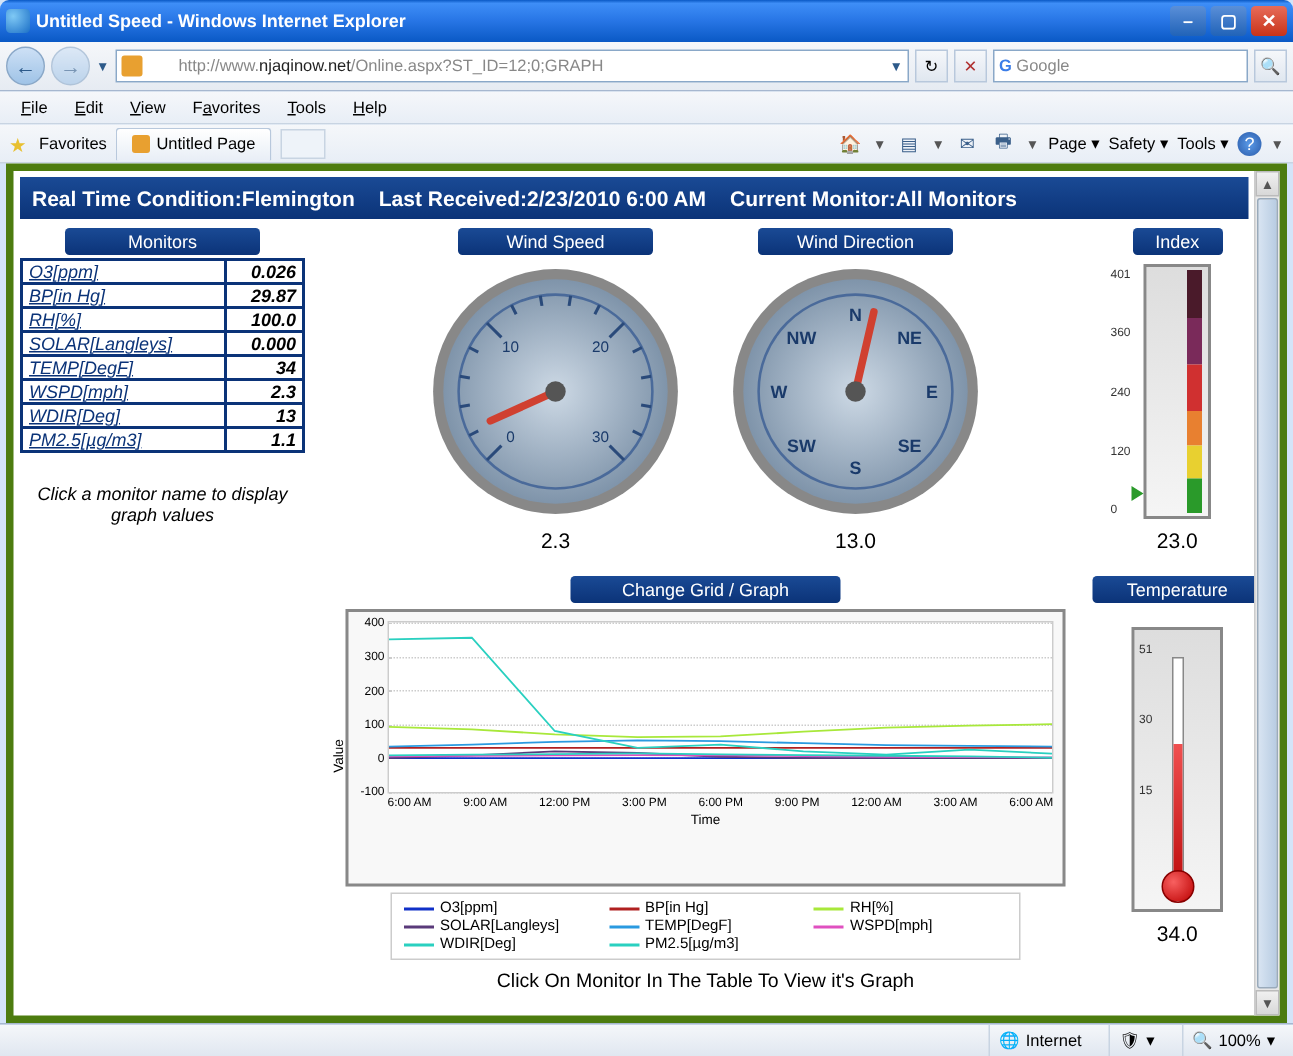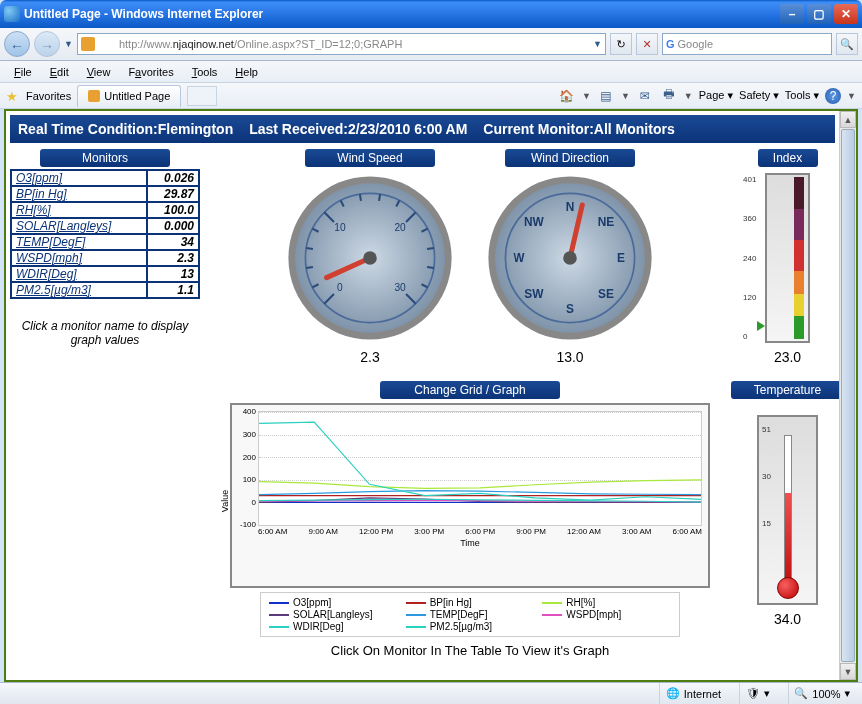--- a/index.html
+++ b/index.html
@@ -28,21 +28,21 @@
 .menubar { height: 22px; background: linear-gradient(#f5f7fa, #e8eef6); display: flex; align-items: center; padding: 0 6px; gap: 2px; font-size: 11px; border-bottom: 1px solid #c8d4e2; }
 .menubar span { padding: 2px 8px; }
 .menubar span u { text-decoration: underline; }
 
 .favbar { height: 26px; background: linear-gradient(#f5f7fa, #e8eef6); display: flex; align-items: center; padding: 0 6px; gap: 6px; font-size: 11px; border-bottom: 1px solid #c8d4e2; }
 .fav-star { width: 14px; height: 14px; color: #e8c030; font-size: 13px; }
 .tab { height: 22px; display: flex; align-items: center; gap: 4px; padding: 0 10px; background: linear-gradient(#fff, #e8eef6); border: 1px solid #b8c8dc; border-bottom: none; border-radius: 3px 3px 0 0; }
 .toolbar-right { margin-left: auto; display: flex; gap: 6px; align-items: center; }
 .tbicon { width: 18px; height: 18px; display: inline-flex; align-items: center; justify-content: center; color: #3a5f8a; font-size: 12px; }
 
-.content { flex: 1; background: white; margin: 0 4px; display: flex; overflow: hidden; border: 2px solid #4d7c0f; }
+.content { flex: 1; background: white; margin: 0 4px; display: flex; overflow: hidden; border: 5px solid #4d7c0f; }
 .page { flex: 1; overflow: auto; padding: 4px; }
 
 .header-banner { background: linear-gradient(#1a4a95, #0b3378); color: white; padding: 6px 8px; font-size: 14px; font-weight: bold; display: flex; gap: 16px; }
 
 .main-grid { display: flex; gap: 10px; margin-top: 6px; }
 .col-left { width: 190px; }
 .col-mid { flex: 1; display: flex; flex-direction: column; align-items: center; }
 .col-right { width: 95px; display: flex; flex-direction: column; align-items: center; }
 
 .panel-header { background: linear-gradient(#1a4a95, #0b3378); color: white; text-align: center; padding: 2px 8px; font-size: 12px; width: 130px; margin: 0 auto; border-radius: 3px; }
@@ -100,21 +100,21 @@
 .x-ticks { display: flex; justify-content: space-between; font-size: 8px; margin-left: 20px; margin-top: 1px; }
 .grid-line { position: absolute; left: 0; right: 0; border-top: 1px dotted #ccc; }
 </style>
 </head>
 <body>
 
 <div class="window">
 
   <div class="titlebar">
     <div class="titlebar-icon"></div>
-    <div class="titlebar-text">Untitled Page - Windows Internet Explorer</div>
+    <div class="titlebar-text">Untitled Speed - Windows Internet Explorer</div>
     <div class="winbtns">
       <div class="winbtn min">–</div>
       <div class="winbtn max">▢</div>
       <div class="winbtn close">✕</div>
     </div>
   </div>
 
   <div class="navbar">
     <div class="navbtn">←</div>
     <div class="navbtn" style="opacity:.6">→</div>

